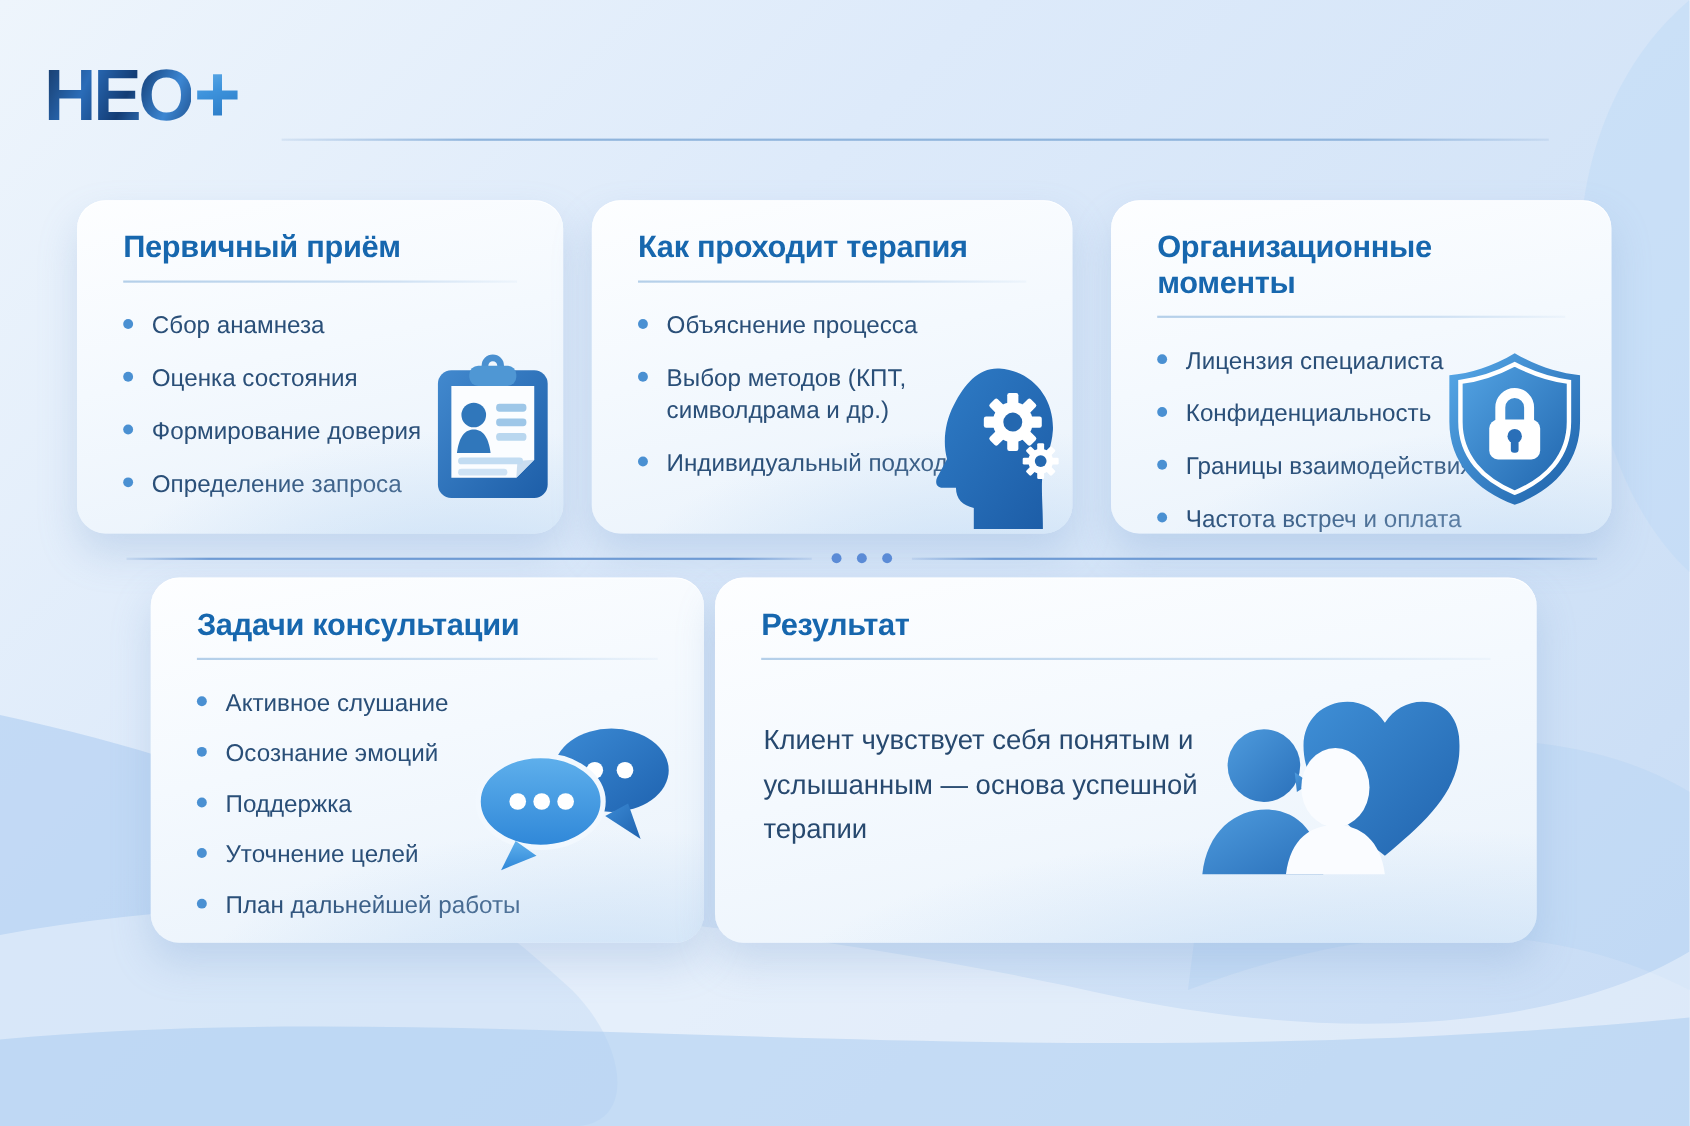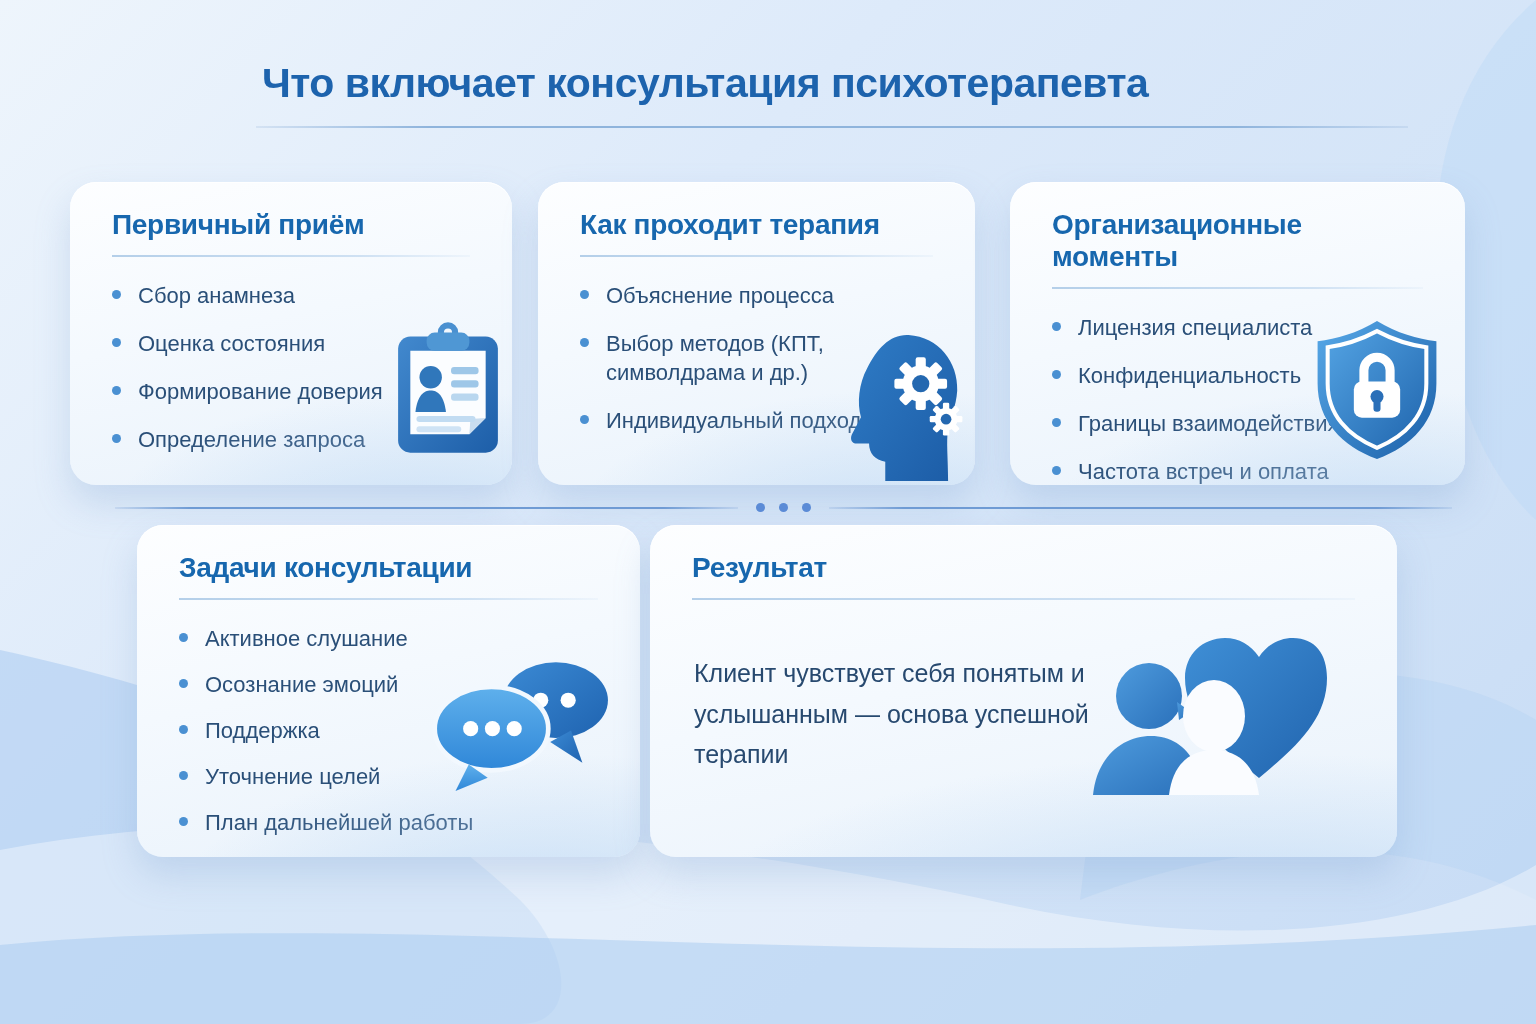--- a/index.html
+++ b/index.html
@@ -64,21 +64,24 @@
 <svg id="bg-waves" width="1536" height="1024" viewBox="0 0 1536 1024" aria-hidden="true">
   <path d="M1536,0 C1430,90 1405,260 1475,430 C1500,490 1536,520 1536,520 Z" fill="#bcd9f6" opacity="0.45"></path>
   <path d="M0,650 C230,700 380,770 520,900 C570,950 580,1024 520,1024 L0,1024 Z" fill="#a9cbf0" opacity="0.55"></path>
   <path d="M1100,740 C1240,660 1420,650 1536,720 L1536,900 C1380,820 1210,850 1080,900 Z" fill="#b9d6f3" opacity="0.5"></path>
   <path d="M0,850 C320,790 720,840 1010,905 C1220,950 1420,935 1536,865 L1536,1024 L0,1024 Z" fill="#ffffff" opacity="0.38"></path>
   <path d="M0,945 C420,905 920,985 1536,925 L1536,1024 L0,1024 Z" fill="#a5c9ef" opacity="0.5"></path>
 </svg>
 
 <div class="canvas">
 
-  <h1 class="page-title">Что включает консультация психотерапевта</h1>
+  <div class="logo">
+    <span class="word">НЕО</span>
+    <span class="plus">+</span>
+  </div>
   <div class="title-rule"></div>
 
   <section class="card" style="left:70px;top:182px;width:442px;height:303px;">
     <h2>Первичный приём</h2>
     <div class="rule"></div>
     <ul class="gap-lg">
       <li>
           <span class="dot"></span>
           <span>Сбор анамнеза</span>
         </li>

